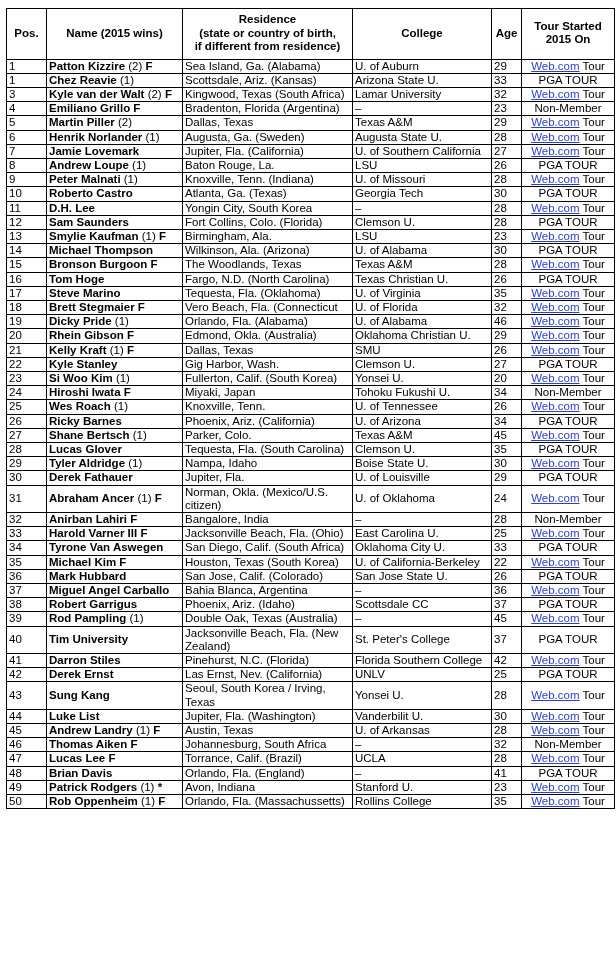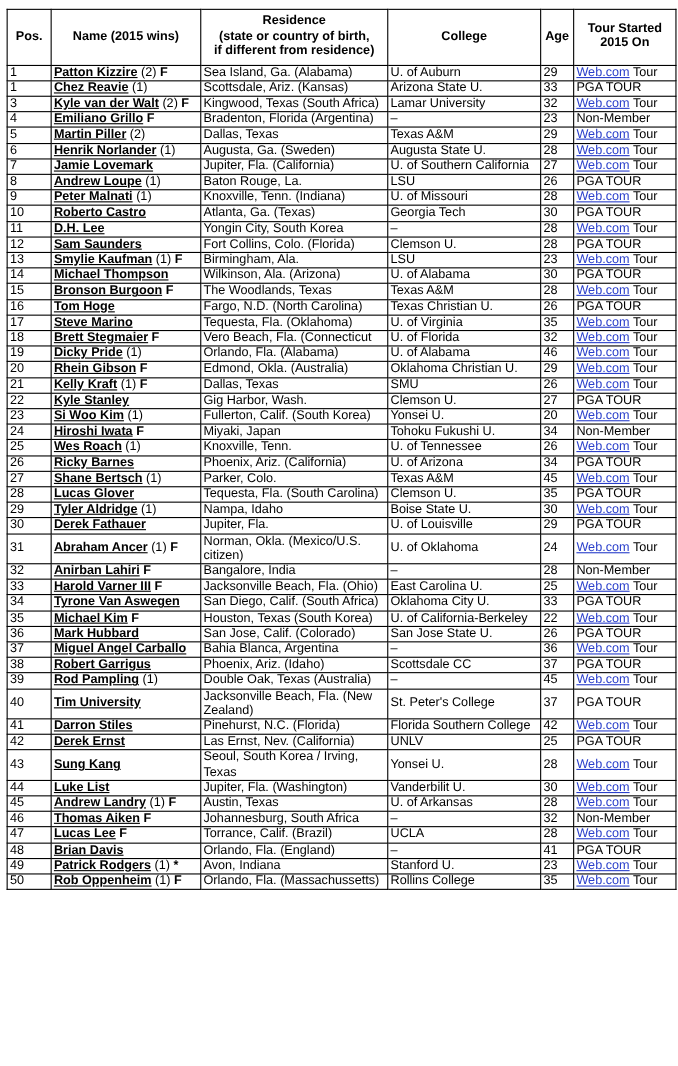--- a/index.html
+++ b/index.html
@@ -72,40 +72,39 @@
     vertical-align: middle;
   }
   td.name {
     text-align: left;
     padding-left: 4px;
     vertical-align: middle;
     white-space: nowrap;
   }
   td.name .pname {
     font-weight: bold;
-    text-decoration: underline;
   }
   td.name .wins {
     font-weight: normal;
   }
   td.name .flag {
     font-weight: bold;
   }
   td.res, td.col {
     text-align: left;
     padding-left: 3px;
     vertical-align: middle;
   }
   td.age {
     text-align: left;
     padding-left: 2px;
     vertical-align: middle;
   }
   td.tour {
-    text-align: left;
+    text-align: center;
     padding-left: 3px;
     vertical-align: middle;
     white-space: nowrap;
   }
   td.tour a.weblink {
     color: #2a3fcb;
     text-decoration: underline;
     cursor: pointer;
   }
 </style>

